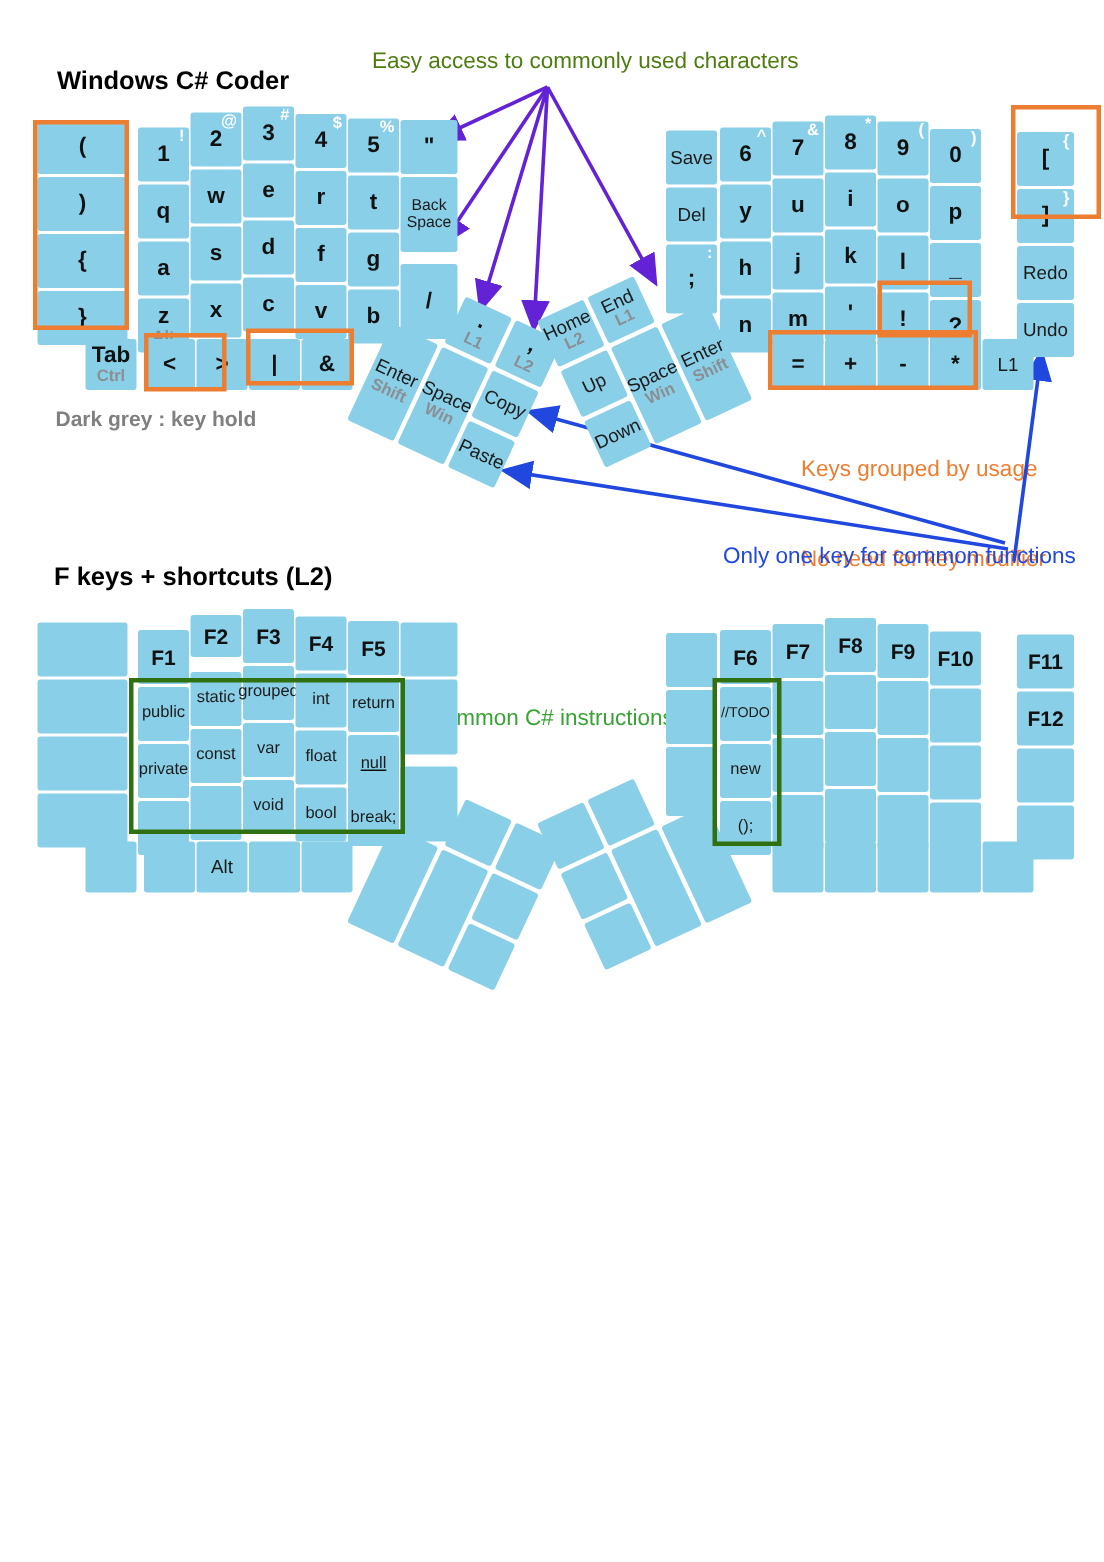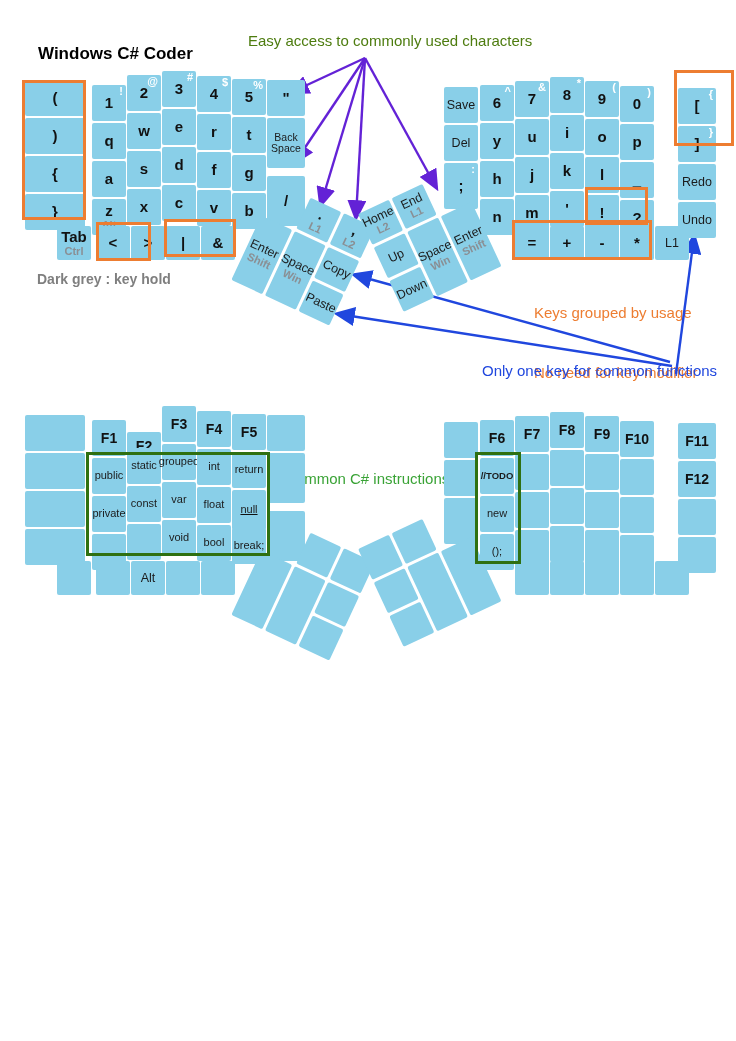--- a/index.html
+++ b/index.html
@@ -5,21 +5,21 @@
   html,body{margin:0;padding:0;background:#fff;}
   #stage{position:relative;width:736px;height:1041px;background:#ffffff;overflow:hidden;
          font-family:"Liberation Sans", sans-serif;}
   *{box-sizing:border-box;}
   .key{position:absolute;background:#89CFE8;border-radius:2px;display:flex;flex-direction:column;
        align-items:center;justify-content:center;color:#111;line-height:1.02;}
   .k-main{font-size:15px;font-weight:700;white-space:nowrap;}
   .k-w .k-main{font-size:12.5px;font-weight:400;color:#1b1b1b;}
   .k-f .k-main{font-size:14px;font-weight:700;}
   .k-kw .k-main{font-size:11px;font-weight:400;color:#1b1b1b;}
-  .k-kw2 .k-main{font-size:9.5px;font-weight:700;color:#1b1b1b;}
+  .k-kw2 .k-main{font-size:9.5px;font-weight:400;color:#1b1b1b;}
   .k-s .k-main{font-size:10.5px;font-weight:400;color:#1b1b1b;text-align:center;white-space:normal;width:40px;}
   .k-hold{font-size:11px;font-weight:700;color:#8a8f94;white-space:nowrap;margin-top:1px;}
   .k-sup{position:absolute;top:1px;right:3px;font-size:11px;font-weight:700;color:#ffffff;}
   .thumb{position:absolute;left:0;top:0;transform-origin:0 0;width:0;height:0;}
   .txt{position:absolute;white-space:pre;}
   .title{font-size:17px;font-weight:700;color:#000;}
   .cap{font-size:15px;font-weight:400;}
   .cap-purple{color:#4d7c0f;}
   .cap-blue{color:#2047DE;}
   .cap-orange{color:#ED7D31;line-height:20px;margin-left:31px;}
@@ -40,20 +40,21 @@
 
   <div class="txt cap cap-grey" style="left:37px;top:271px">Dark grey : key hold</div>
 
   <div class="txt cap cap-orange" style="left:503px;top:263px">
     <div>Keys grouped by usage</div>
     <div>No need for key modifier</div>
   </div>
 
   <div class="txt cap cap-blue" style="left:482px;top:362px">Only one key for common functions</div>
 
+  <div class="txt title" style="left:36px;top:375px">F keys + shortcuts (L2)</div>
 
   <div class="txt cap cap-green" style="left:285px;top:470px">Common C# instructions</div>
 
   <svg id="overlay" width="736" height="1041" viewBox="0 0 736 1041">
     <defs>
       <marker id="m-purple" markerWidth="9" markerHeight="8" refX="7" refY="4" orient="auto">
         <path d="M0,0 L9,4 L0,8 z" fill="#6322D6"></path>
       </marker>
       <marker id="m-blue" markerWidth="9" markerHeight="8" refX="7" refY="4" orient="auto">
         <path d="M0,0 L9,4 L0,8 z" fill="#2047DE"></path>
@@ -323,21 +324,21 @@
       </div>
       <div class="key k-w" style="left: 74px; top: 37px; width: 34px; height: 71px;">
         <span class="k-main">Enter</span>
         <span class="k-hold">Shift</span>
       </div>
     </div>
     <div class="key" style="left: 25px; top: 415px; width: 60px; height: 36px;"></div>
     <div class="key k-f" style="left: 92px; top: 420px; width: 34px; height: 36px;">
       <span class="k-main">F1</span>
     </div>
-    <div class="key k-f" style="left: 127px; top: 410px; width: 34px; height: 28px; margin-top: 22px;">
+    <div class="key k-f" style="left: 127px; top: 410px; width: 34px; height: 28px;">
       <span class="k-main">F2</span>
     </div>
     <div class="key k-f" style="left: 162px; top: 406px; width: 34px; height: 36px;">
       <span class="k-main">F3</span>
     </div>
     <div class="key k-f" style="left: 197px; top: 411px; width: 34px; height: 36px;">
       <span class="k-main">F4</span>
     </div>
     <div class="key k-f" style="left: 232px; top: 414px; width: 34px; height: 36px;">
       <span class="k-main">F5</span>

